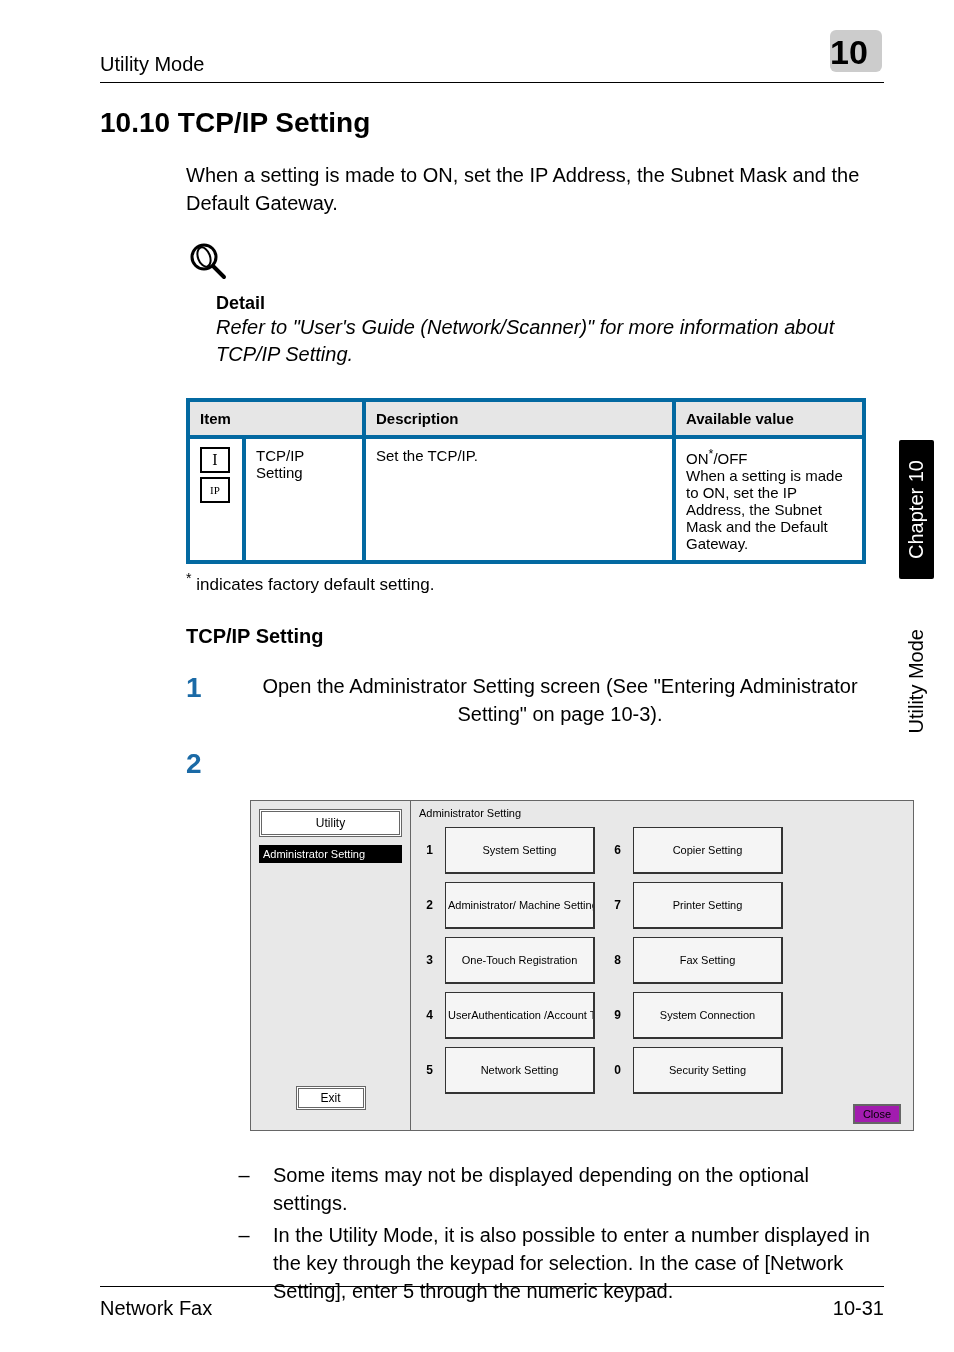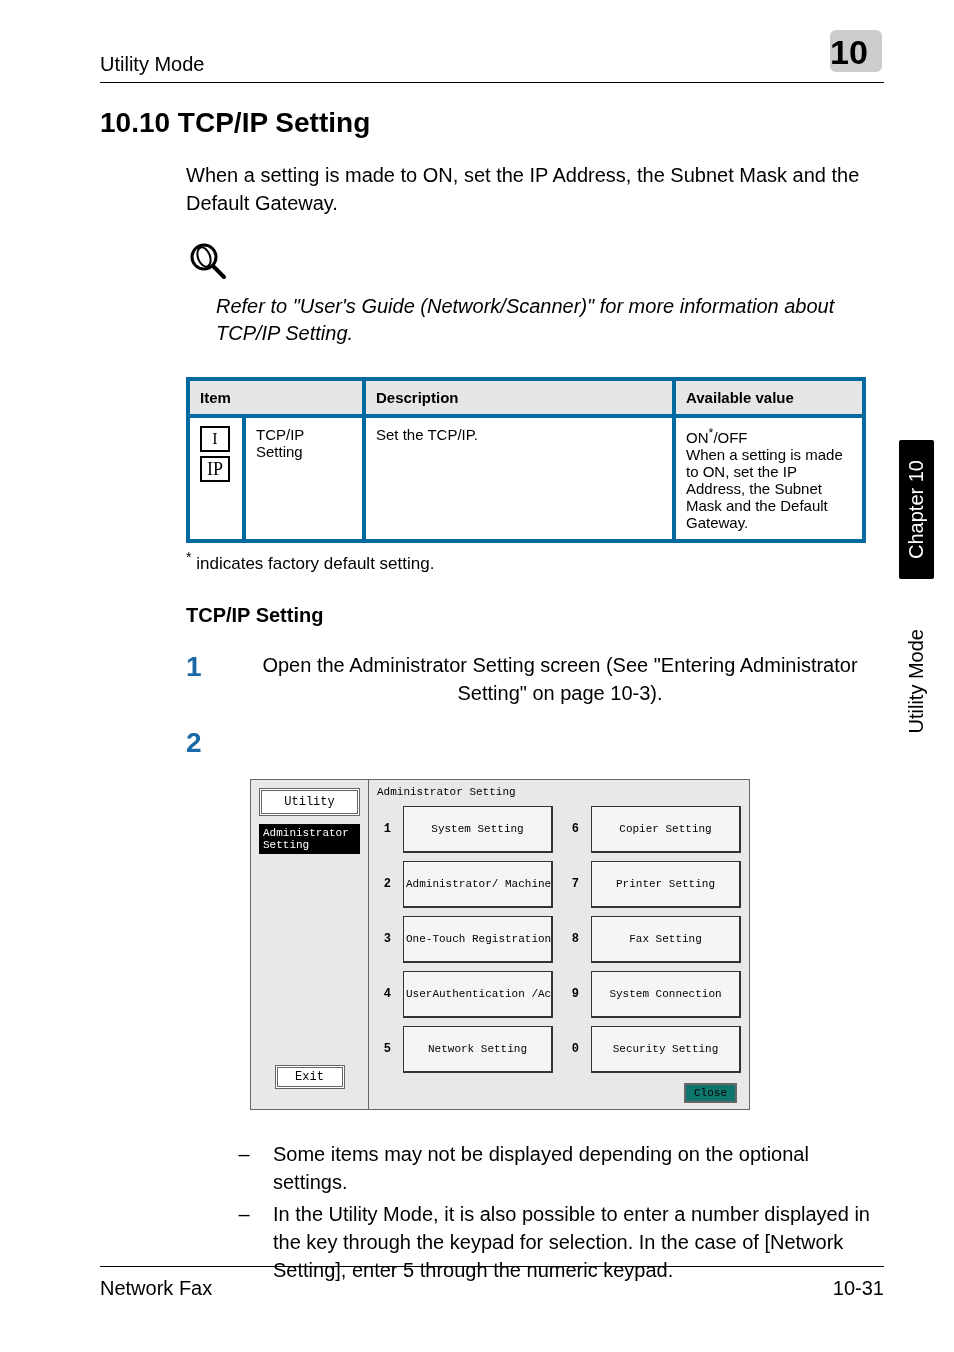--- a/index.html
+++ b/index.html
@@ -28,35 +28,35 @@
   .step-row { display:flex; gap: 20px; margin-left: 86px; margin-bottom: 20px; }
   .step-num { color: #1a6aa6; font-size: 28px; font-weight: bold; width: 30px; flex-shrink:0; }
   .step-text { font-size: 20px; line-height:1.4;text-align:center; }
   .screenshot-img { margin-left: 150px; margin-top: 12px; margin-bottom: 30px; }
   .notes-list { margin-left: 135px; font-size: 20px; line-height:1.4; }
   .notes-list .note-row { display:flex; gap:20px; margin-bottom: 4px; }
   .notes-list .dash { width: 18px; text-align:center; flex-shrink:0; }
   .side-tab { position: absolute; right: 20px; top: 440px; display:flex; flex-direction: column; align-items:center; gap: 30px; }
   .side-dark { background:#000; color:#fff; writing-mode: vertical-rl; transform: rotate(180deg); font-size: 20px; padding: 20px 6px; border-radius: 2px; }
   .side-light { writing-mode: vertical-rl; transform: rotate(180deg); font-size: 20px; padding: 20px 0; }
-  .footer { position: absolute; left: 100px; right: 70px; bottom: 52px; display:flex; justify-content: space-between; border-top:1px solid #000; padding-top: 10px; font-size: 20px; }
+  .footer { position: absolute; left: 100px; right: 70px; bottom: 32px; display:flex; justify-content: space-between; border-top:1px solid #000; padding-top: 10px; font-size: 20px; }
   
-  .sshot { width: 500px; border:1px solid #666; display:flex; font-family: Liberation Mono, monospace; font-size:12px; background:#e8e8e8;justify-content:space-between; }
+  .sshot { width: 664px; border:1px solid #666; display:flex; font-family: Liberation Sans, sans-serif; font-size:12px; background:#e8e8e8;justify-content:space-between; }
   .sshot-left { width: 160px; border-right:1px solid #666; display:flex; flex-direction:column; }
   .sshot-title-btn { margin:8px; border:3px double #666; text-align:center; padding:4px 0; background:#fff; }
   .sshot-selected { margin:0 8px 8px 8px; background:#000; color:#fff; padding:3px 4px; font-size:11px; }
   .sshot-spacer { flex:1; }
   .sshot-exit { margin:20px; border:3px double #666; width:70px; text-align:center; align-self:center; padding:2px 11px; background:#fff; }
   .sshot-right { flex:1; padding:6px 8px; position:relative; }
   .sshot-header { font-size:11px; margin-bottom:8px; }
   .sshot-grid { display:grid; grid-template-columns: 14px 150px 14px 150px; gap:8px 12px; align-items:center; }
   .sshot-num { font-size:12px; font-weight:bold; text-align:right; }
   .sshot-btn { border:1px solid #333; border-right:2px solid #333; border-bottom:2px solid #333; font-size:11px; text-align:center; padding:16px 2px; background:#f5f5f5; white-space:nowrap; overflow:hidden; }
   .sshot-close { text-align:right; margin-top:10px; font-size:11px; padding-right:4px; }
-  .sshot-close-btn { display:inline-block; border:2px solid #666; padding:2px 8px; background:#0f766e; }
+  .sshot-close-btn { display:inline-block; border:2px solid #666; padding:2px 8px; background:#a21caf; }
 </style>
 </head>
 <body>
 
 <div class="page">
   <div class="header-bar">
     <div class="header-left">Utility Mode</div>
     <div class="chapter-badge">
       <div class="badge-bg"></div>
       <div class="badge-fg">10</div>
@@ -70,38 +70,39 @@
   <div class="detail-block">
     <div class="detail-icon-row">
       <span>
         <svg width="44" height="44" viewBox="0 0 44 44">
           <circle cx="18" cy="18" r="12" stroke="#000" stroke-width="3" fill="none"></circle>
           <ellipse cx="18" cy="18" rx="6" ry="10" stroke="#000" stroke-width="2" fill="none" transform="rotate(-20 18 18)"></ellipse>
           <line x1="27" y1="27" x2="38" y2="38" stroke="#000" stroke-width="4" stroke-linecap="round"></line>
         </svg>
       </span>
     </div>
+    <div class="detail-heading">Detail</div>
     <div class="detail-body">Refer to "User's Guide (Network/Scanner)" for more information about TCP/IP Setting.</div>
   </div>
 
   <div class="table-wrap">
     <table class="info">
       <thead>
         <tr>
           <th colspan="2">Item</th>
           <th>Description</th>
           <th>Available value</th>
         </tr>
       </thead>
       <tbody>
         <tr>
           <td style="width:56px;">
             <div class="item-icon-col">
               <div class="item-icon-box">I</div>
-              <div class="item-icon-box" style="font-size:18px;">IP</div>
+              <div class="item-icon-box" style="font-size:11px;">IP</div>
             </div>
           </td>
           <td style="width:120px;">TCP/IP Setting</td>
           <td>Set the TCP/IP.</td>
           <td style="width:190px;">
             <span>ON</span><sup>*</sup><span>/OFF</span><br>
             <span>When a setting is made to ON, set the IP Address, the Subnet Mask and the Default Gateway.</span>
           </td>
         </tr>
       </tbody>

